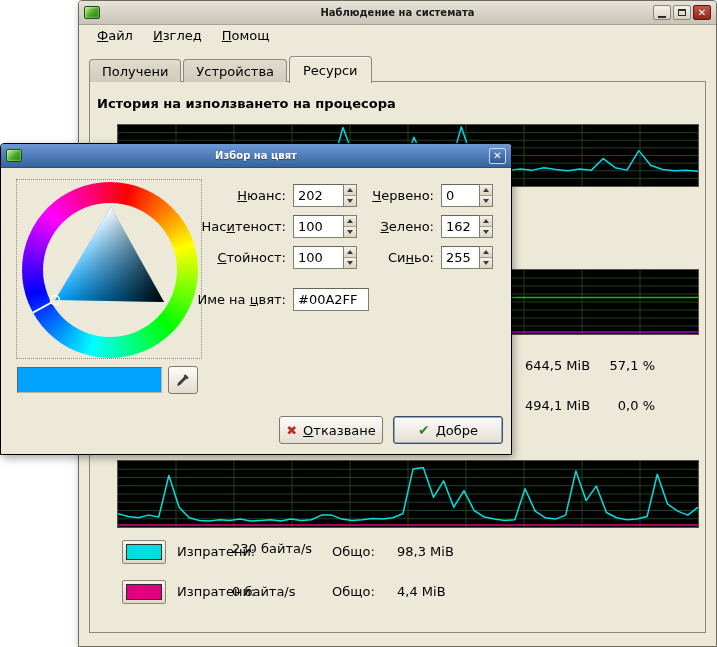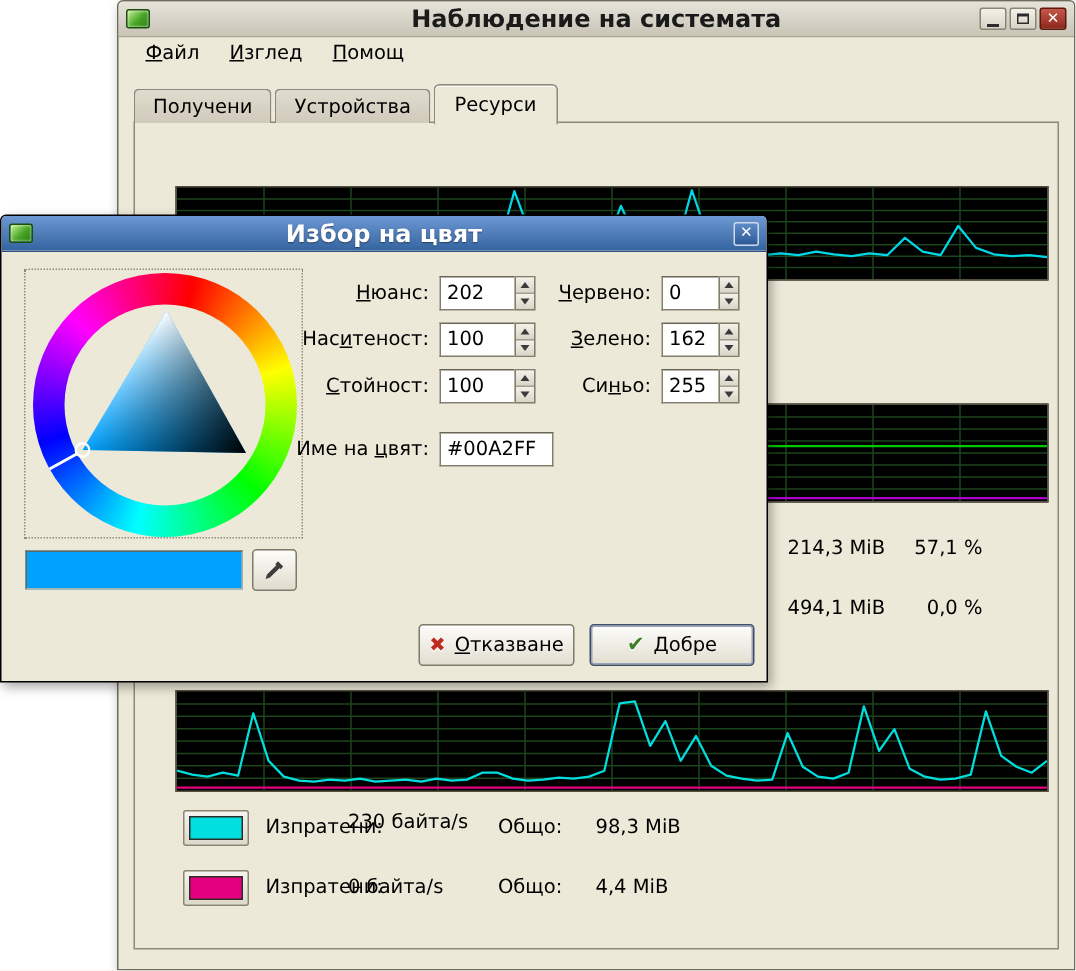--- a/index.html
+++ b/index.html
@@ -4,21 +4,21 @@
 <style>
   * { margin:0; padding:0; box-sizing:border-box; }
   body { background:#fff; font-family:"DejaVu Sans", sans-serif; font-size:13px; color:#000; }
   .screen { position:relative; width:717px; height:647px; overflow:hidden; background:#fff; }
 
   
   .window { position:absolute; background:#ece9d8; border:1px solid #6e6a5c; box-shadow:2px 3px 8px rgba(0,0,0,.35); border-radius:4px 4px 0 0; }
   .titlebar { position:relative; height:24px; display:flex; align-items:center; padding:0 5px; border-radius:3px 3px 0 0; }
   .titlebar.inactive { background:linear-gradient(#e6e3da,#c8c4b6); border-bottom:1px solid #a9a withered; border-bottom:1px solid #a9a493; }
   .titlebar.active { background:linear-gradient(#6d98d4,#34649f); border-bottom:1px solid #2a4f80; }
-  .title-text { position:absolute; left:0; right:0; text-align:center; font-size:16px; font-weight:bold; white-space:nowrap; }
+  .title-text { position:absolute; left:0; right:0; text-align:center; font-size:10px; font-weight:bold; white-space:nowrap; }
   .titlebar.inactive .title-text { color:#1a1a1a; }
   .titlebar.active .title-text { color:#fff; text-shadow:0 1px 1px rgba(0,0,0,.45); }
   .app-icon { width:16px; height:13px; border:1px solid #1e4d12; border-radius:2px;
     background:linear-gradient(135deg,#c8f39a,#46a526 55%,#2b7c15); box-shadow:inset 0 0 2px #ebffd2; position:relative; z-index:1; flex:0 0 auto; }
   .win-buttons { position:absolute; right:5px; top:4px; display:flex; gap:2px; z-index:2; }
   .wbtn { width:18px; height:15px; border:1px solid #8a8575; border-radius:2px;
     background:linear-gradient(#f4f1ea,#d6d2c4); display:flex; align-items:center; justify-content:center; cursor:default; }
   .wbtn.close-red { background:linear-gradient(#c4574a,#8e281b); border-color:#5e170e; }
   .glyph-x { color:#fff; font-size:10px; font-weight:bold; line-height:1; }
   .glyph-min { width:8px; height:2px; background:#2b2b2b; margin-top:8px; }
@@ -99,20 +99,21 @@
       <span class="menu-item"><u>П</u>омощ</span>
     </div>
 
     <div class="tabs">
       <div class="tab">Получени</div>
       <div class="tab">Устройства</div>
       <div class="tab active">Ресурси</div>
     </div>
 
     <div class="page">
+      <div class="section-title" style="left:7px; top:14px;">История на използването на процесора</div>
 
       <div class="chart" style="left:27px; top:42px; width:582px; height:63px;">
         <svg viewBox="0 0 100 100" preserveAspectRatio="none">
             <line x1="10" y1="0" x2="10" y2="100" stroke="#1d451d" stroke-width="1" vector-effect="non-scaling-stroke"></line>
             <line x1="20" y1="0" x2="20" y2="100" stroke="#1d451d" stroke-width="1" vector-effect="non-scaling-stroke"></line>
             <line x1="30" y1="0" x2="30" y2="100" stroke="#1d451d" stroke-width="1" vector-effect="non-scaling-stroke"></line>
             <line x1="40" y1="0" x2="40" y2="100" stroke="#1d451d" stroke-width="1" vector-effect="non-scaling-stroke"></line>
             <line x1="50" y1="0" x2="50" y2="100" stroke="#1d451d" stroke-width="1" vector-effect="non-scaling-stroke"></line>
             <line x1="60" y1="0" x2="60" y2="100" stroke="#1d451d" stroke-width="1" vector-effect="non-scaling-stroke"></line>
             <line x1="70" y1="0" x2="70" y2="100" stroke="#1d451d" stroke-width="1" vector-effect="non-scaling-stroke"></line>
@@ -145,21 +146,21 @@
             <line x1="0" y1="37.5" x2="100" y2="37.5" stroke="#1d451d" stroke-width="1" vector-effect="non-scaling-stroke"></line>
             <line x1="0" y1="50" x2="100" y2="50" stroke="#1d451d" stroke-width="1" vector-effect="non-scaling-stroke"></line>
             <line x1="0" y1="62.5" x2="100" y2="62.5" stroke="#1d451d" stroke-width="1" vector-effect="non-scaling-stroke"></line>
             <line x1="0" y1="75" x2="100" y2="75" stroke="#1d451d" stroke-width="1" vector-effect="non-scaling-stroke"></line>
             <line x1="0" y1="87.5" x2="100" y2="87.5" stroke="#1d451d" stroke-width="1" vector-effect="non-scaling-stroke"></line>
             <polyline points="0.00,42.9 100.00,42.9" fill="none" stroke="#00c800" stroke-width="1.5" stroke-linejoin="round" vector-effect="non-scaling-stroke"></polyline>
             <polyline points="0.00,97 100.00,97" fill="none" stroke="#a800c8" stroke-width="1.5" stroke-linejoin="round" vector-effect="non-scaling-stroke"></polyline>
           </svg>
       </div>
 
-      <span class="stat" style="left:435px; top:276px;">214,3 MiB</span>
+      <span class="stat" style="left:435px; top:276px;">644,5 MiB</span>
       <span class="stat right" style="left:475px; top:276px; width:90px;">57,1 %</span>
       <span class="stat" style="left:435px; top:316px;">494,1 MiB</span>
       <span class="stat right" style="left:475px; top:316px; width:90px;">0,0 %</span>
 
       <div class="chart" style="left:27px; top:378px; width:582px; height:68px;">
         <svg viewBox="0 0 100 100" preserveAspectRatio="none">
             <line x1="10" y1="0" x2="10" y2="100" stroke="#1d451d" stroke-width="1" vector-effect="non-scaling-stroke"></line>
             <line x1="20" y1="0" x2="20" y2="100" stroke="#1d451d" stroke-width="1" vector-effect="non-scaling-stroke"></line>
             <line x1="30" y1="0" x2="30" y2="100" stroke="#1d451d" stroke-width="1" vector-effect="non-scaling-stroke"></line>
             <line x1="40" y1="0" x2="40" y2="100" stroke="#1d451d" stroke-width="1" vector-effect="non-scaling-stroke"></line>

